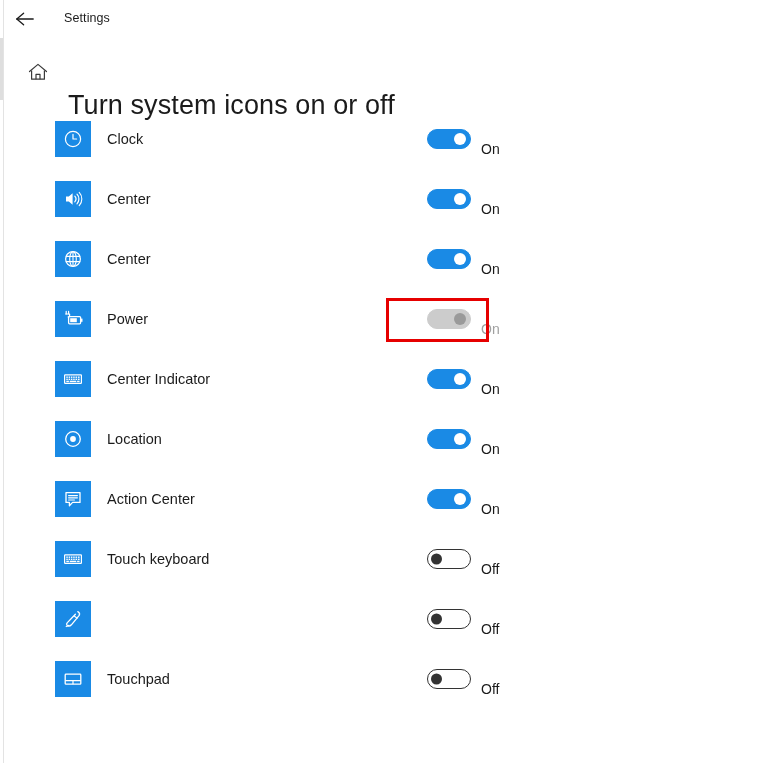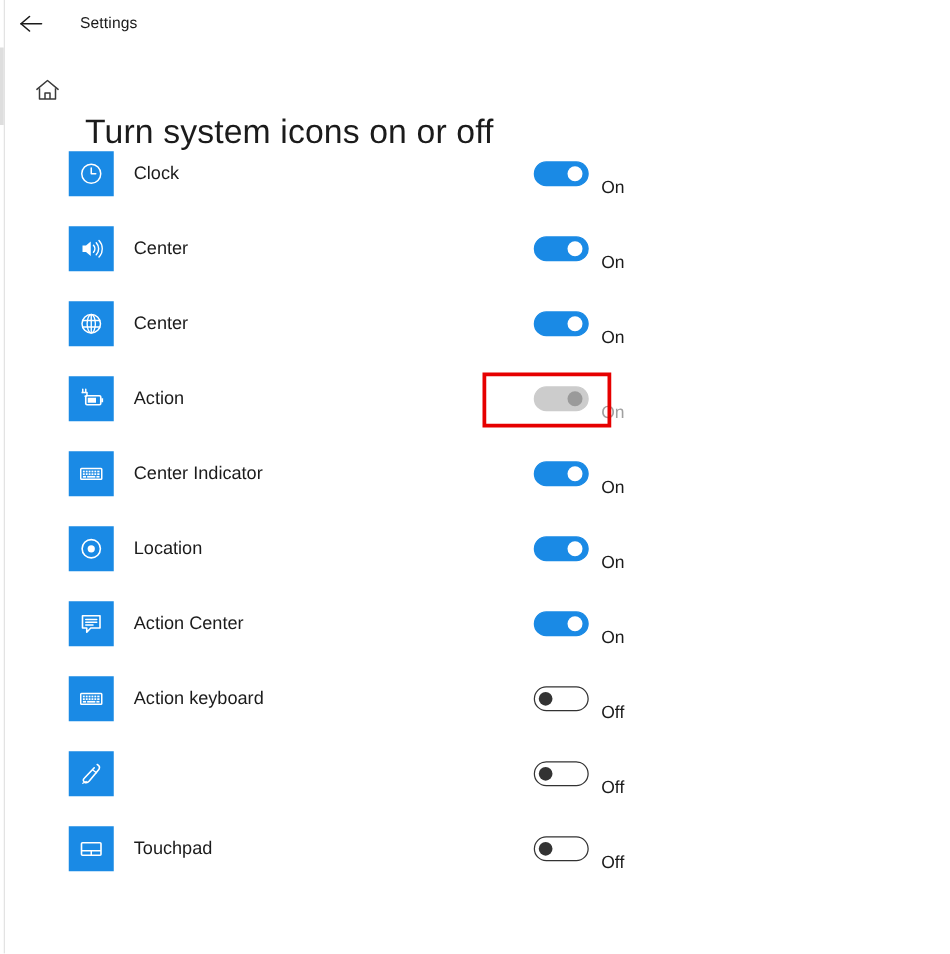--- a/index.html
+++ b/index.html
@@ -265,21 +265,21 @@
       <div class="row">
         <span class="icon-tile">
           <svg width="22" height="22" viewBox="0 0 22 22">
             <rect x="6.6" y="8.6" width="12.0" height="7.2" rx="1" fill="none" stroke="#ffffff" stroke-width="1.3"></rect>
             <rect x="8.2" y="10.2" width="6.6" height="4.0" fill="#ffffff"></rect>
             <rect x="19.0" y="10.6" width="1.5" height="3.2" fill="#ffffff"></rect>
             <path d="M4.2 3.4 V6.0 M6.6 3.4 V6.0" fill="none" stroke="#ffffff" stroke-width="1.2" stroke-linecap="round"></path>
             <path d="M3.2 6.0 H7.6 V7.6 Q7.6 9.0 6.0 9.0 H5.6" fill="none" stroke="#ffffff" stroke-width="1.2" stroke-linejoin="round"></path>
           </svg>
         </span>
-        <span class="row-label">Action</span>
+        <span class="row-label">Power</span>
         <span class="toggle disabled">
           <span class="knob"></span>
         </span>
         <span class="toggle-state muted">On</span>
       </div>
       <div class="row">
         <span class="icon-tile">
           <svg width="22" height="22" viewBox="0 0 22 22">
             <rect x="2.6" y="6.8" width="16.8" height="8.6" rx="0.6" fill="none" stroke="#ffffff" stroke-width="1.2"></rect>
             <g fill="#ffffff">
@@ -349,21 +349,21 @@
               <rect x="8.9" y="10.6" width="1.5" height="1.4"></rect>
               <rect x="11.2" y="10.6" width="1.5" height="1.4"></rect>
               <rect x="13.5" y="10.6" width="1.5" height="1.4"></rect>
               <rect x="15.8" y="10.6" width="1.8" height="1.4"></rect>
               <rect x="4.3" y="12.7" width="2.6" height="1.4"></rect>
               <rect x="7.7" y="12.7" width="6.6" height="1.4"></rect>
               <rect x="15.1" y="12.7" width="2.5" height="1.4"></rect>
             </g>
           </svg>
         </span>
-        <span class="row-label">Action keyboard</span>
+        <span class="row-label">Touch keyboard</span>
         <span class="toggle off">
           <span class="knob"></span>
         </span>
         <span class="toggle-state">Off</span>
       </div>
       <div class="row">
         <span class="icon-tile">
           <svg width="22" height="22" viewBox="0 0 22 22">
             <path d="M15.8 3.6 Q18.4 5.0 17.2 7.4 L9.4 16.8 Q7.4 19.0 5.4 17.6 Q3.8 16.2 5.6 14.4 L13.4 6.2" fill="none" stroke="#ffffff" stroke-width="1.3" stroke-linecap="round" stroke-linejoin="round"></path>
             <path d="M12.2 8.0 L15.2 10.2" fill="none" stroke="#ffffff" stroke-width="1.1" stroke-linecap="round"></path>

